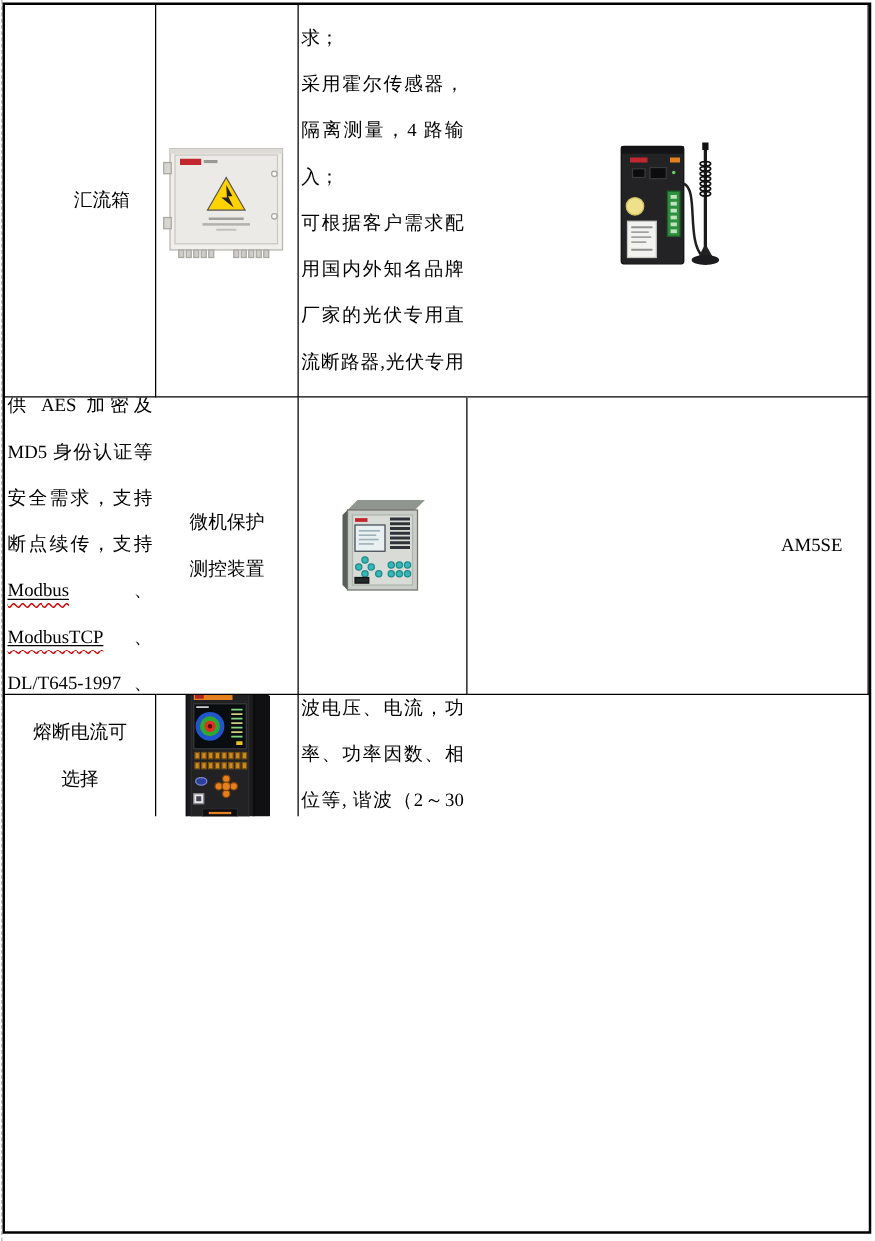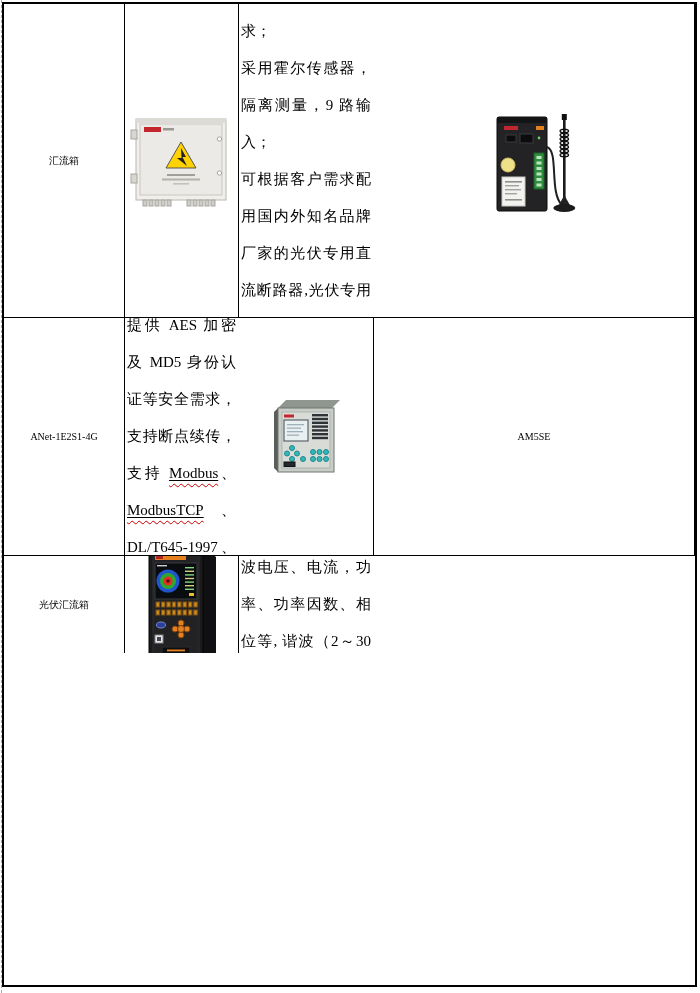--- a/index.html
+++ b/index.html
@@ -26,23 +26,23 @@
   }
   .cell {
     border-right: 1px solid #000;
     border-bottom: 1px solid #000;
     overflow: hidden;
     display: flex;
   }
   .cell.last-col { border-right: none; }
   .cell.last-row { border-bottom: none; }
   .cat-cell, .model-cell {
-    align-items: center; justify-content: center;
+    align-items: center; justify-content: flex-end;
     text-align: center;
-    font-size: 10px; line-height: 38px;
+    font-size: 15px; line-height: 38px;
     padding: 0 20px;
   }
   .img-cell { align-items: center; justify-content: center; }
   .desc-cell {
     flex-direction: column; justify-content: center;
     font-size: 15px;
     padding: 2px 3px 2px 2px;
   }
   .desc-cell .para { text-align: justify; line-height: 37px; }
   .u-wavy {
@@ -89,21 +89,21 @@
         <rect x="40" y="88" width="4" height="6" fill="#cfcdc7" stroke="#a8a6a0"></rect>
         <rect x="60" y="88" width="4" height="6" fill="#cfcdc7" stroke="#a8a6a0"></rect>
         <rect x="66" y="88" width="4" height="6" fill="#cfcdc7" stroke="#a8a6a0"></rect>
         <rect x="72" y="88" width="4" height="6" fill="#cfcdc7" stroke="#a8a6a0"></rect>
         <rect x="78" y="88" width="4" height="6" fill="#cfcdc7" stroke="#a8a6a0"></rect>
         <rect x="84" y="88" width="4" height="6" fill="#cfcdc7" stroke="#a8a6a0"></rect>
       </svg>
     </div>
     <div class="cell desc-cell last-col">
         <div class="para">防护等级为 IP65,满足室内外安装要求；</div>
-        <div class="para">采用霍尔传感器，隔离测量，9 路输入；</div>
+        <div class="para">采用霍尔传感器，隔离测量，4 路输入；</div>
         <div class="para">可根据客户需求配用国内外知名品牌厂家的光伏专用直流断路器,光伏专用直流熔断器、防雷保护器等元件。</div>
       </div>
 
     <div class="cell img-cell">
       <svg width="95" height="112" viewBox="0 0 95 112">
         <rect x="10" y="12" width="50" height="94" rx="2" fill="#232325" stroke="#0a0a0a"></rect>
         <rect x="10" y="12" width="50" height="6" fill="#141416"></rect>
         <rect x="17" y="21" width="14" height="4" fill="#c4262e"></rect>
         <rect x="49" y="21" width="8" height="4" fill="#e5801e"></rect>
         <rect x="19" y="30" width="10" height="7" fill="#0c0c0e" stroke="#3a3a3c"></rect>
@@ -130,27 +130,27 @@
         <ellipse cx="77.3" cy="30" rx="4.2" ry="1.8" fill="none" stroke="#111" stroke-width="1.4"></ellipse>
         <ellipse cx="77.3" cy="34" rx="4.2" ry="1.8" fill="none" stroke="#111" stroke-width="1.4"></ellipse>
         <ellipse cx="77.3" cy="38" rx="4.2" ry="1.8" fill="none" stroke="#111" stroke-width="1.4"></ellipse>
         <ellipse cx="77.3" cy="42" rx="4.2" ry="1.8" fill="none" stroke="#111" stroke-width="1.4"></ellipse>
         <ellipse cx="77.3" cy="46" rx="4.2" ry="1.8" fill="none" stroke="#111" stroke-width="1.4"></ellipse>
         <ellipse cx="77.3" cy="50" rx="4.2" ry="1.8" fill="none" stroke="#111" stroke-width="1.4"></ellipse>
         <polygon points="71,102 77.3,90 84,102" fill="#222"></polygon>
         <ellipse cx="77.3" cy="103" rx="11" ry="4" fill="#1c1c1e"></ellipse>
       </svg>
     </div>
-    <div class="cell model-cell">
-      <span>ANet-1E2S1-4G</span>
-    </div>
     <div class="cell desc-cell last-col">
         <div class="para">嵌入式 <span class="u-wavy"><span class="u-solid">linux</span></span> 系统，网络通讯方式具备 Socket 方式，支持 XML 格式压缩上传，提供 AES 加密及 MD5 身份认证等安全需求，支持断点续传，支持 <span class="u-wavy"><span class="u-solid">Modbus</span></span>、<span class="u-wavy"><span class="u-solid">ModbusTCP</span></span>、DL/T645-1997、DL/T645-2007、101、103、104 协议，支持和调度系统远动通讯。</div>
       </div>
 
+    <div class="cell cat-cell">
+      <span>微机保护测控装置</span>
+    </div>
     <div class="cell img-cell">
       <svg width="80" height="82" viewBox="0 0 80 82">
         <polygon points="12,12 20,4 74,4 66,12" fill="#8f958f"></polygon>
         <polygon points="12,12 12,76 8,72 8,16" fill="#5a5e5a"></polygon>
         <rect x="12" y="12" width="56" height="64" fill="#c9cdc7" stroke="#70746e"></rect>
         <rect x="16" y="16" width="48" height="56" fill="#d9dcd6" stroke="#b0b4ae"></rect>
         <rect x="18" y="18.5" width="10" height="3" fill="#c4262e"></rect>
         <rect x="18" y="24" width="24" height="21" fill="#e8f0f2" stroke="#404a52"></rect>
         <rect x="21" y="28" width="17" height="1.3" fill="#9fb0b8"></rect>
         <rect x="21" y="31.5" width="14" height="1.3" fill="#9fb0b8"></rect>
@@ -175,21 +175,21 @@
         <circle cx="53.5" cy="63" r="2.5" fill="#35b6b8" stroke="#1f8a8c"></circle>
         <circle cx="60" cy="63" r="2.5" fill="#35b6b8" stroke="#1f8a8c"></circle>
         <rect x="18" y="66" width="11" height="4.5" fill="#23282c" stroke="#111"></rect>
       </svg>
     </div>
     <div class="cell model-cell">
       <span>AM5SE</span>
     </div>
 
     <div class="cell cat-cell last-row">
-      <span>光伏汇流箱</span>
+      <span>熔断电流可选择</span>
     </div>
     <div class="cell img-cell last-row row4">
       <svg width="82" height="128" viewBox="0 0 82 128">
         <polygon points="62,6 75,16 75,112 62,122" fill="#101012"></polygon>
         <rect x="8" y="4" width="54" height="120" fill="#1b1b1d" stroke="#050505"></rect>
         <circle cx="12" cy="9" r="1.5" fill="#3a3a3c"></circle>
         <circle cx="58" cy="9" r="1.5" fill="#3a3a3c"></circle>
         <circle cx="12" cy="119" r="1.5" fill="#3a3a3c"></circle>
         <circle cx="58" cy="119" r="1.5" fill="#3a3a3c"></circle>
         <rect x="12" y="11" width="46" height="106" fill="#222224" stroke="#2e2e30"></rect>

